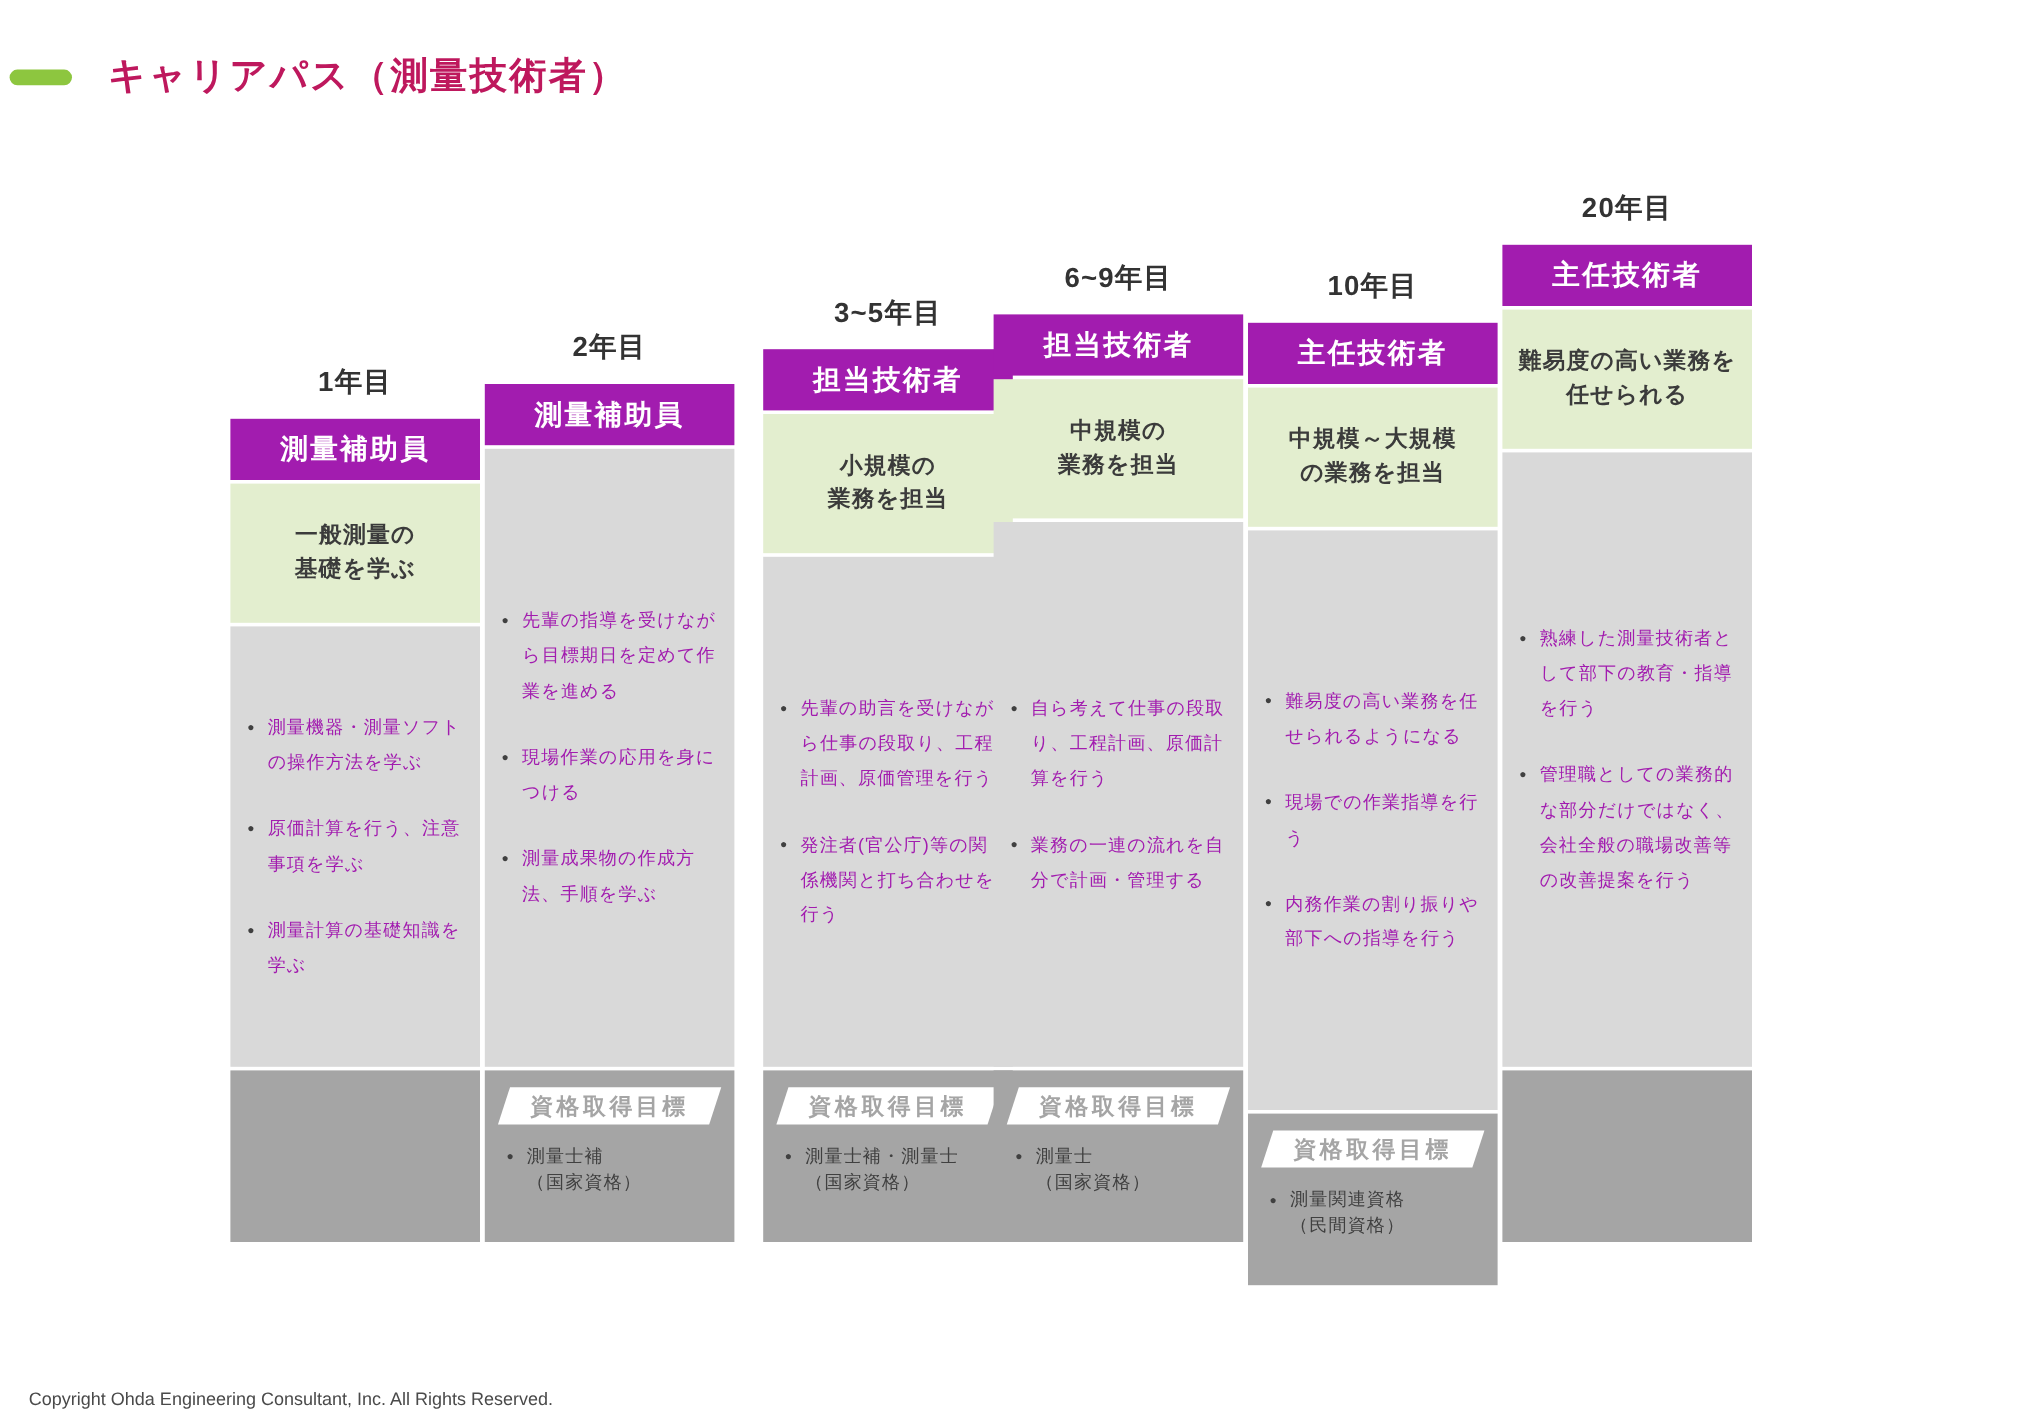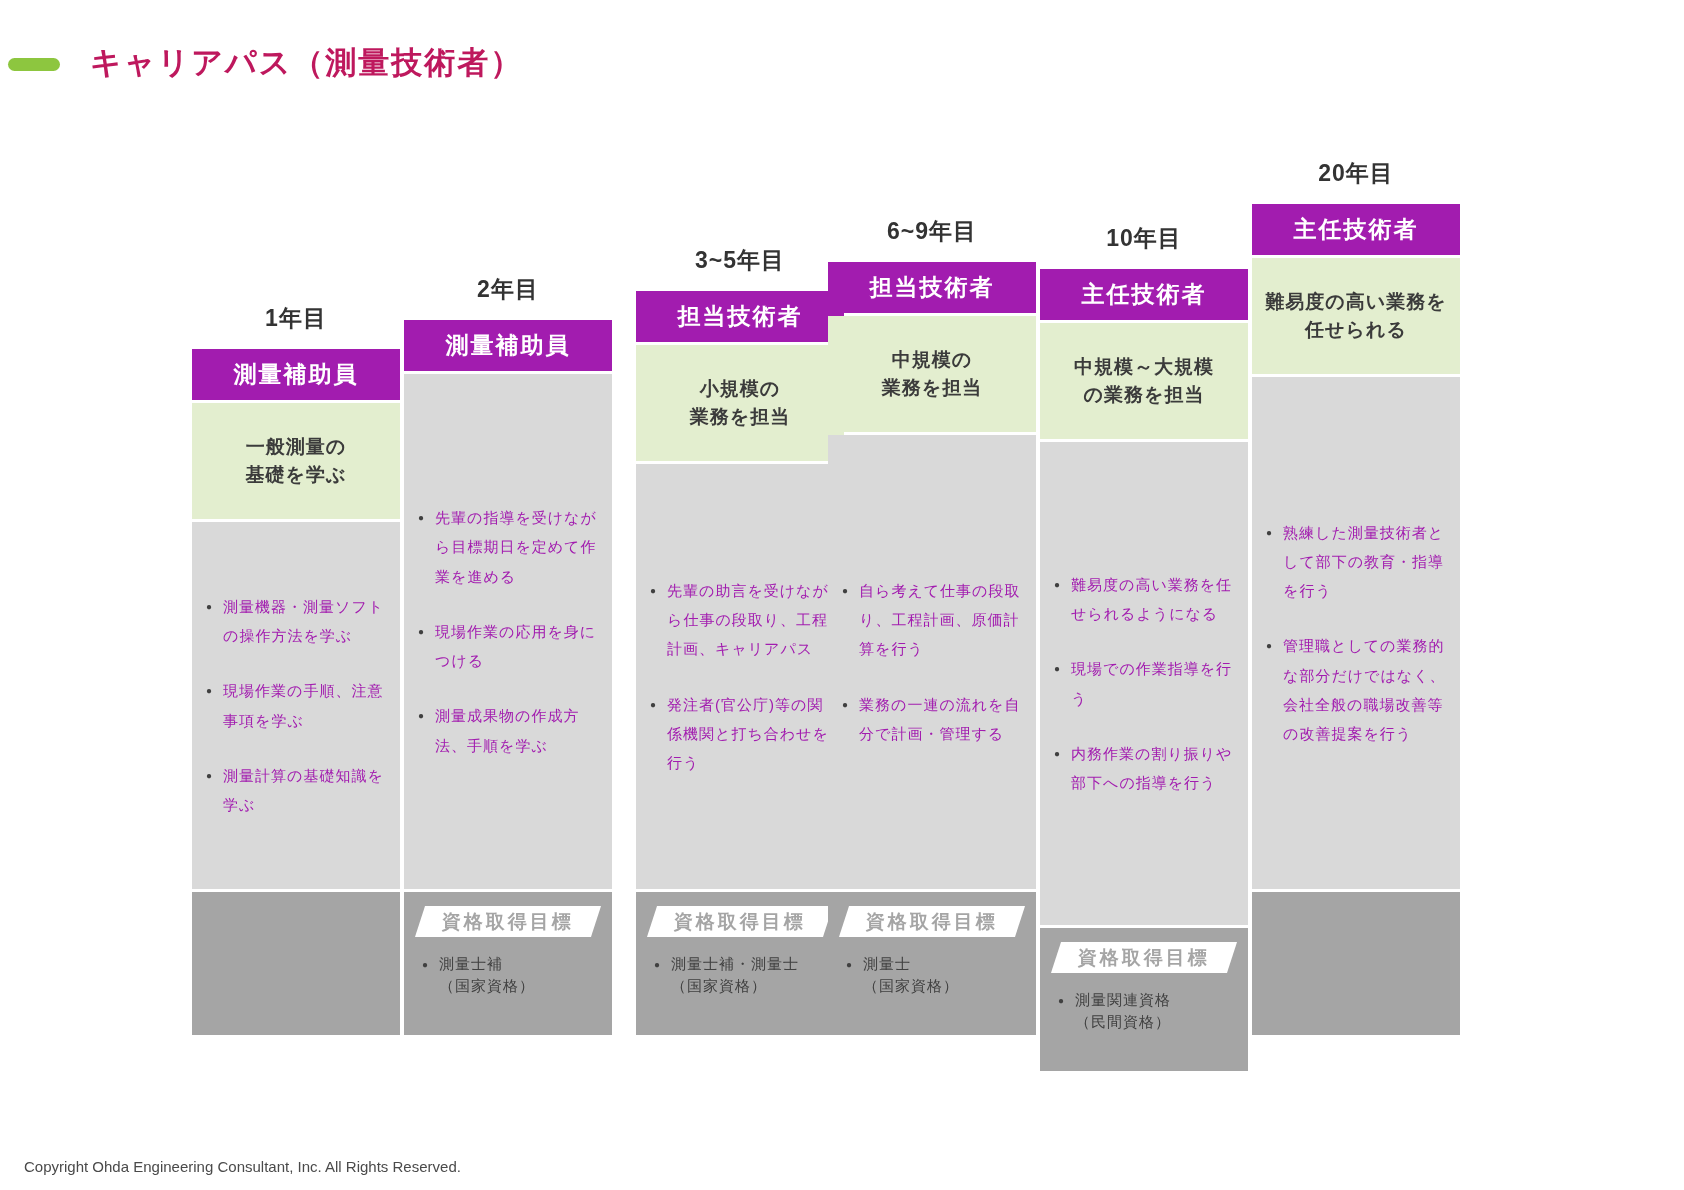--- a/index.html
+++ b/index.html
@@ -54,21 +54,21 @@
     <div class="role-bar">測量補助員</div>
     <div class="summary">一般測量の
 基礎を学ぶ</div>
     <div class="details">
         <div class="detail-item">
           <span class="dot">●</span>
           <span class="txt">測量機器・測量ソフトの操作方法を学ぶ</span>
         </div>
         <div class="detail-item">
           <span class="dot">●</span>
-          <span class="txt">現場作業の手順、注意事項を学ぶ</span>
+          <span class="txt">原価計算を行う、注意事項を学ぶ</span>
         </div>
         <div class="detail-item">
           <span class="dot">●</span>
           <span class="txt">測量計算の基礎知識を学ぶ</span>
         </div>
       </div>
     <div class="qual">
 
       <div class="qual-list"></div>
     </div>
@@ -106,21 +106,21 @@
   </div>
 
   <div class="column" style="left:592px;top:245px;height:790px;">
     <div class="year">3~5年目</div>
     <div class="role-bar">担当技術者</div>
     <div class="summary">小規模の
 業務を担当</div>
     <div class="details">
         <div class="detail-item">
           <span class="dot">●</span>
-          <span class="txt">先輩の助言を受けながら仕事の段取り、工程計画、キャリアパス</span>
+          <span class="txt">先輩の助言を受けながら仕事の段取り、工程計画、原価管理を行う</span>
         </div>
         <div class="detail-item">
           <span class="dot">●</span>
           <span class="txt">発注者(官公庁)等の関係機関と打ち合わせを行う</span>
         </div>
       </div>
     <div class="qual">
       <div class="qual-banner-wrap">
         <div class="qual-banner-text">資格取得目標</div>
       </div>

